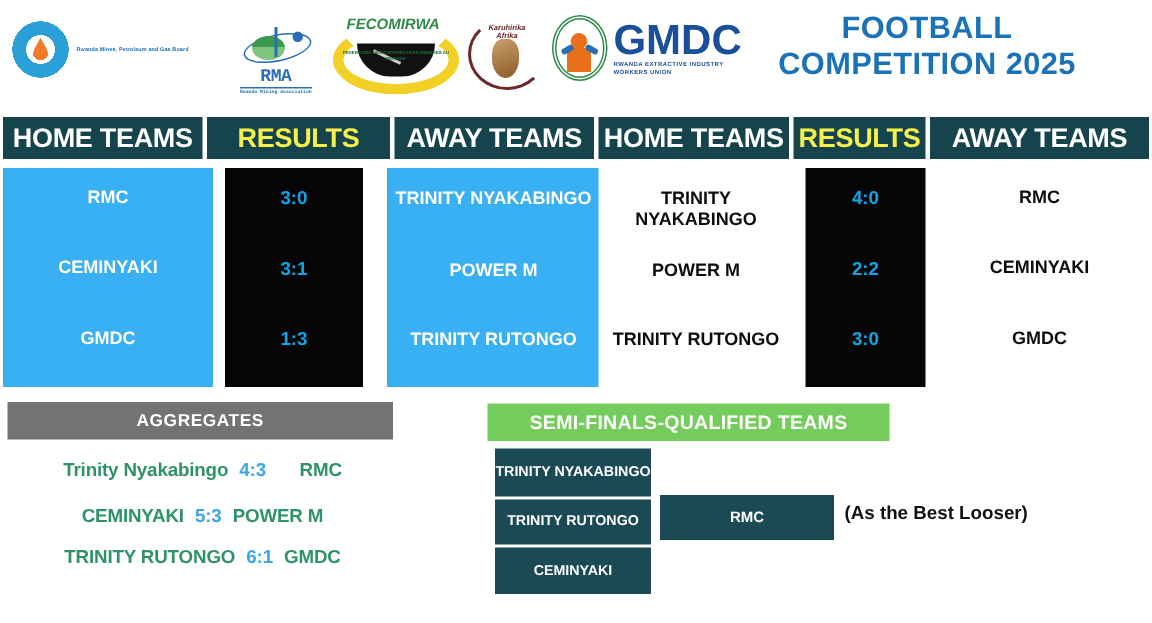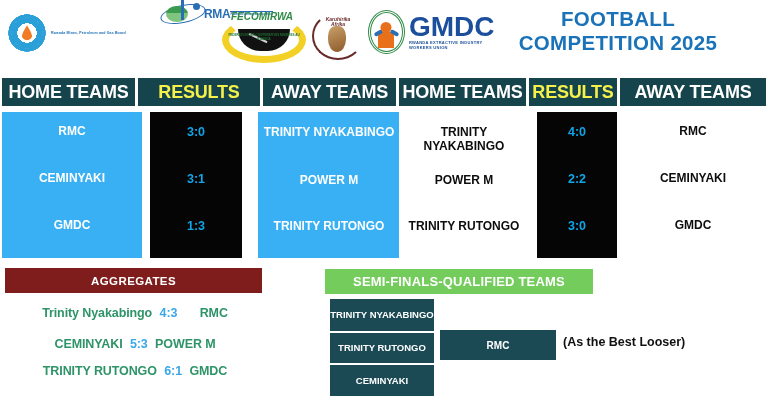--- a/index.html
+++ b/index.html
@@ -33,21 +33,21 @@
        border:1.5px solid #d4610f;box-sizing:border-box;
        flex-direction:column;align-items:center;justify-content:space-between;padding:2px 0;}
   .psf .w{background:#ffffff;width:100%;text-align:center;font-size:12px;font-weight:bold;color:#e8701a;line-height:1.1;}
   .psf .dots{flex:1;width:100%;display:block;
        background:
          radial-gradient(circle,#1e7a3a 40%,transparent 41%) 0 0/6px 6px,
          #e8701a;}
   .psf .fsp{background:#ffffff;width:100%;text-align:center;font-size:12px;font-weight:bold;color:#1e7a3a;line-height:1.1;}
   .psf .cap{font-size:2.6px;color:#ffffff;font-weight:bold;}
 
-  .rma{left:160px;top:0;flex-direction:row;align-items:center;}
+  .rma{left:160px;top:18px;flex-direction:column;align-items:center;font-family:Liberation Mono, monospace;}
   .rma .orb{position:relative;width:44px;height:26px;}
   .rma .ell{position:absolute;left:0;top:5px;width:44px;height:16px;border:1.6px solid #2a6fb5;border-radius:50%;transform:rotate(-12deg);}
   .rma .globe{position:absolute;left:6px;top:6px;width:22px;height:16px;border-radius:50%;
        background:linear-gradient(#3a9b4e 0 45%,#7fc47f 45% 100%);}
   .rma .pick{position:absolute;left:21px;top:0px;width:2.5px;height:20px;background:#2a6fb5;}
   .rma .dot{position:absolute;right:4px;top:3px;width:7px;height:7px;border-radius:50%;background:#2a6fb5;}
   .rma .name{font-size:12px;font-weight:bold;color:#2a6fb5;line-height:1;margin-top:1px;letter-spacing:-.3px;}
   .rma .cap{font-size:3.2px;color:#2a6fb5;font-weight:bold;border-top:.5px solid #2a6fb5;margin-top:.5px;}
 
   .feco{left:218px;top:7px;width:92px;height:58px;}
@@ -117,21 +117,21 @@
   .tb-away-r{left:620px;width:146px;}
 
   .resbox{position:absolute;top:112px;height:146px;background:#050505;}
   .resbox .r{position:absolute;left:0;width:100%;text-align:center;
     font-size:12.5px;font-weight:bold;color:#0ea5e9;}
   .rb-l{left:150px;width:92px;}
   .rb-r{left:537px;width:80px;}
 
   
   .aggbar{position:absolute;left:5px;top:268px;width:257px;height:25px;
-    background:#7f1d1d;color:#ffffff;display:flex;align-items:center;justify-content:center;
+    background:#737373;color:#ffffff;display:flex;align-items:center;justify-content:center;
     font-size:11.5px;font-weight:bold;letter-spacing:.4px;}
   .aggline{position:absolute;width:262px;text-align:center;font-size:12.5px;font-weight:bold;
     color:#2e9468;letter-spacing:-.1px;white-space:nowrap;}
   .aggline .sc{color:#3aa7e8;}
   .ag1{left:4px;top:306px;}
   .ag2{left:4px;top:337px;}
   .ag3{left:4px;top:364px;}
 
   
   .semibar{position:absolute;left:325px;top:269px;width:268px;height:25px;

